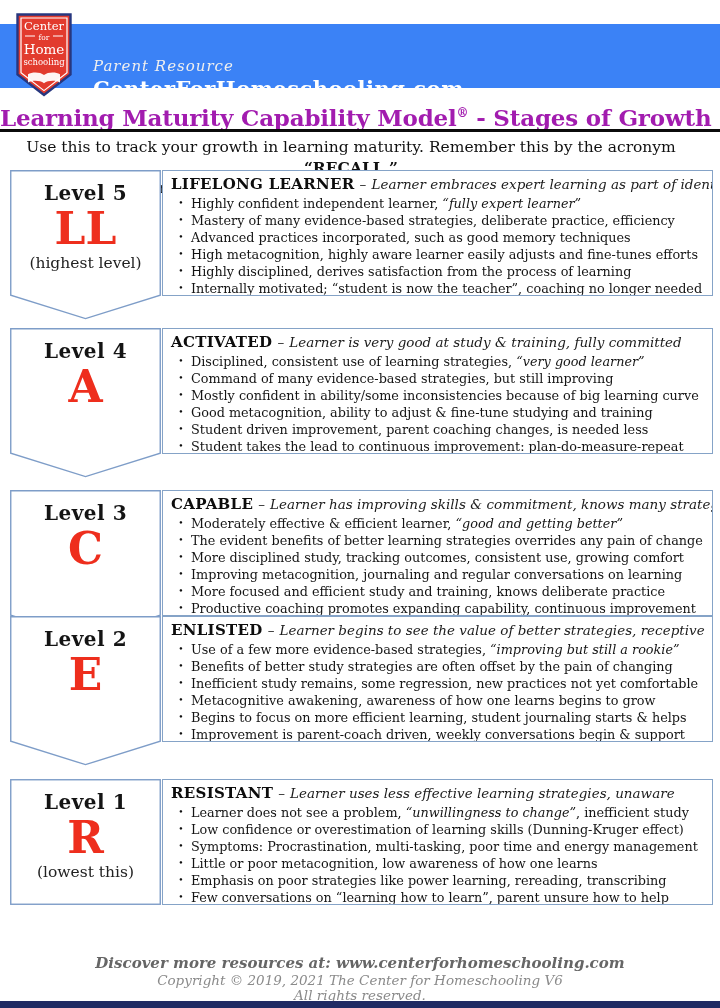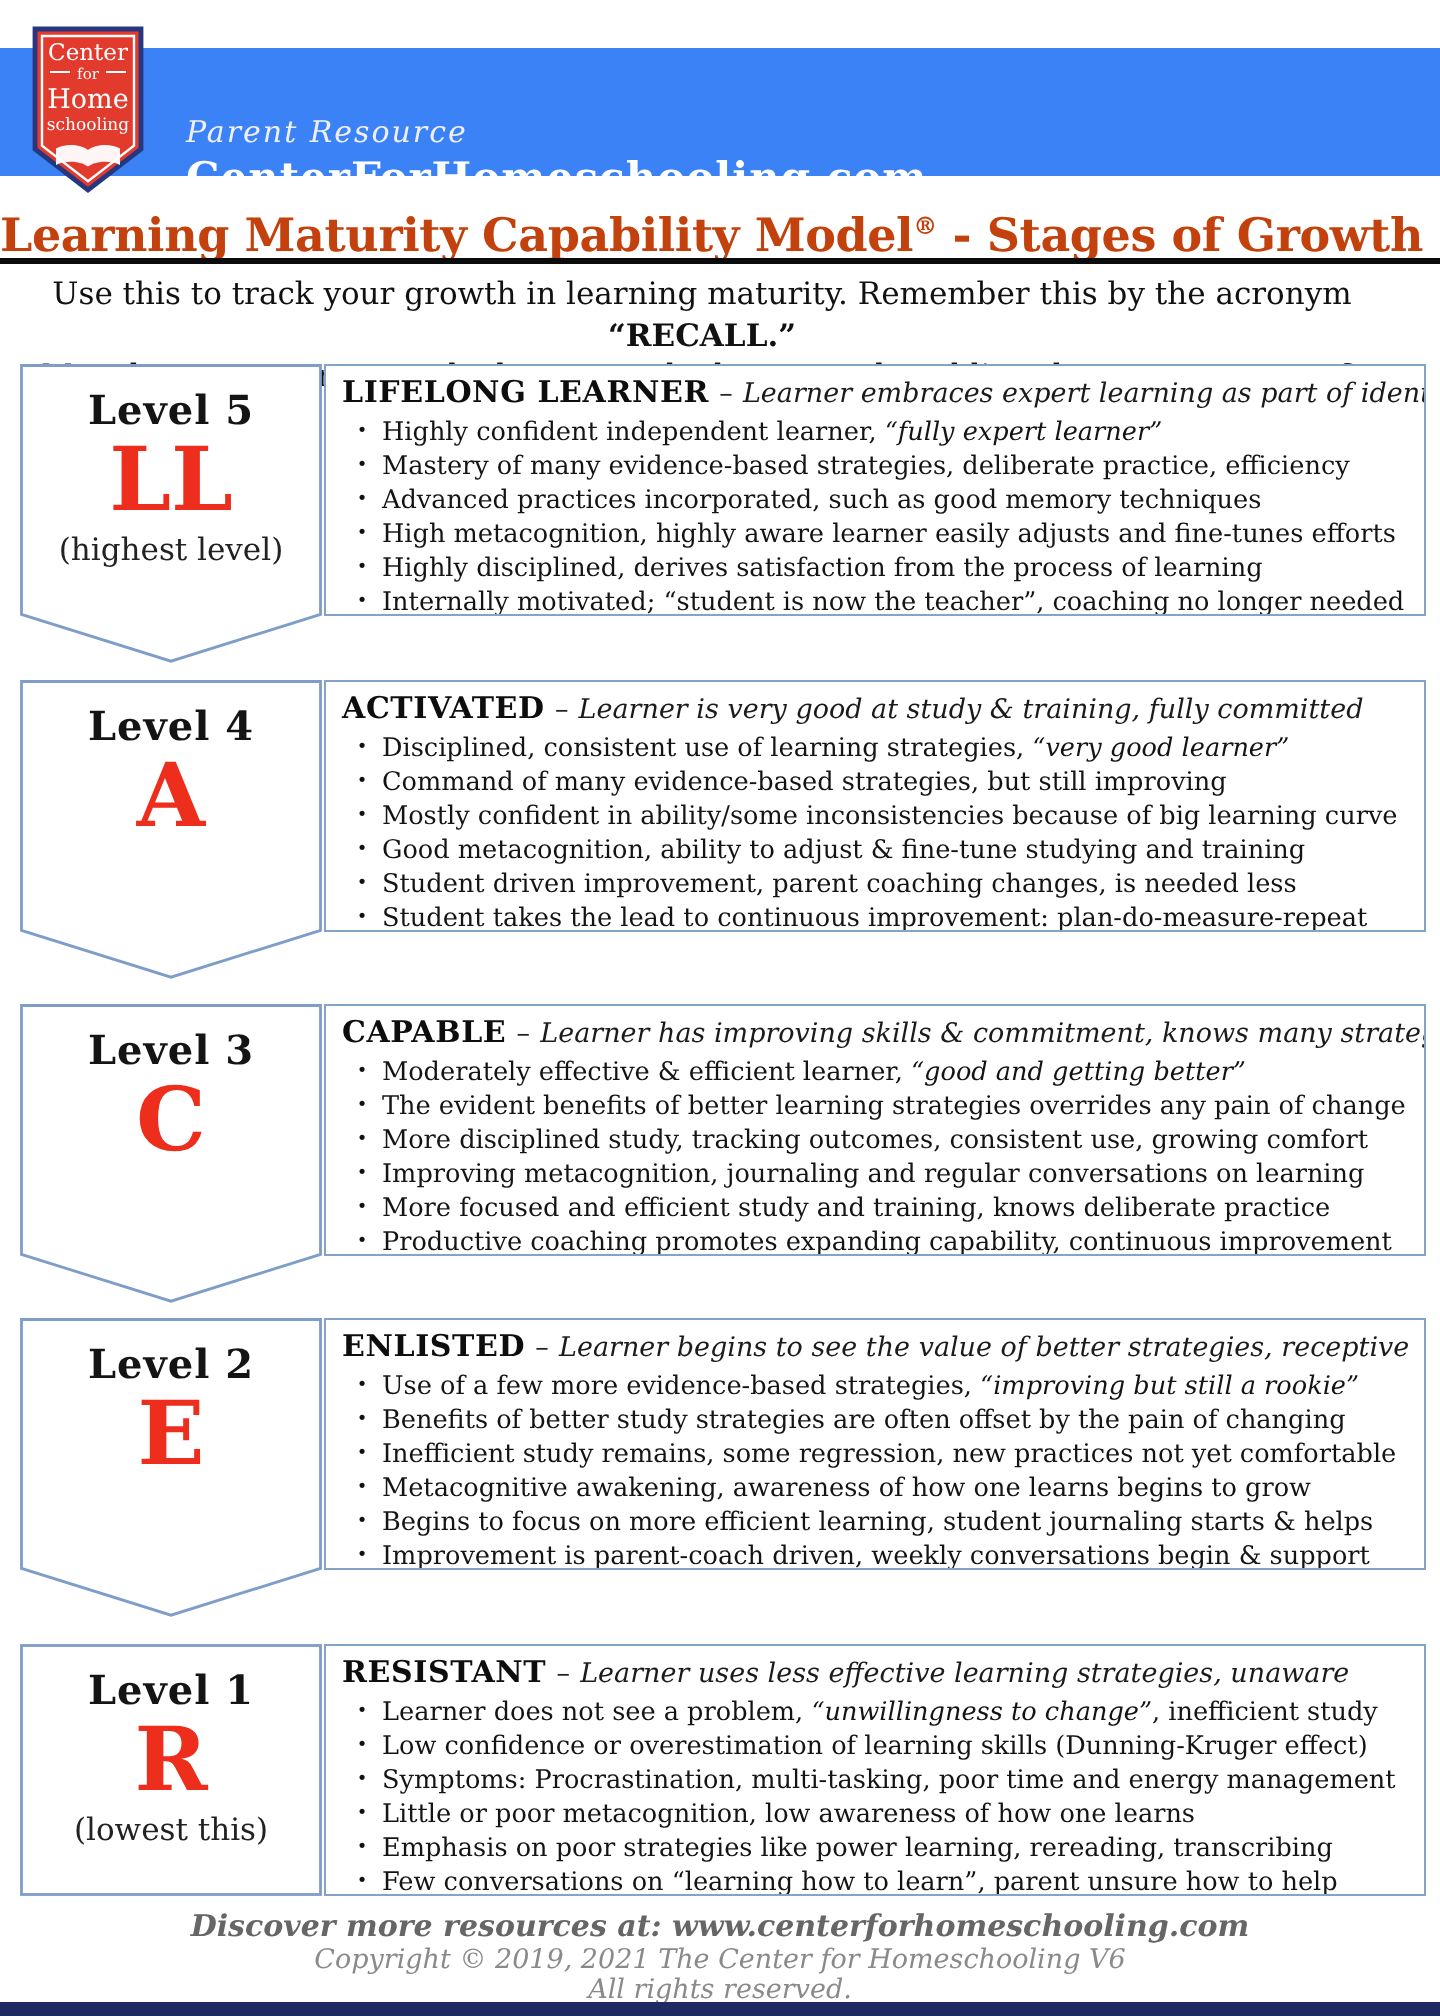--- a/index.html
+++ b/index.html
@@ -9,30 +9,30 @@
   
   .navy-bar{position:absolute;left:0;top:24px;width:720px;height:64px;background:#3b82f6;}
   .header-text{position:absolute;left:93px;top:33px;color:#fff;}
   .hdr-tagline{font-style:italic;font-size:15px;line-height:19px;color:#efefef;letter-spacing:1px;}
   .hdr-site{font-weight:bold;font-size:21px;line-height:25px;letter-spacing:0.5px;}
   .shield{position:absolute;left:16px;top:13px;}
   .shield text{fill:#fff;font-family:"DejaVu Serif",serif;text-anchor:middle;}
 
   
   .title-row{position:absolute;left:0;top:99px;width:584px;text-align:center;white-space:nowrap;
-             font-weight:bold;font-size:23px;line-height:29px;color:#c2410c;letter-spacing:-0.2px;}
+             font-weight:bold;font-size:23px;line-height:29px;color:#a21caf;letter-spacing:-0.2px;}
   .title-row sup{font-size:12px;}
   .black-rule{position:absolute;left:0;top:129px;width:720px;height:3px;background:#0b0b0b;}
 
   
   .intro{position:absolute;left:0;top:137px;width:702px;text-align:center;
          font-size:15.5px;line-height:20.5px;color:#111;}
 
   
-  .levels{position:absolute;left:10px;top:182px;width:587px;}
+  .levels{position:absolute;left:10px;top:170px;width:587px;}
   .level-row{position:relative;height:126px;}
   .marker{position:absolute;left:0;top:0;}
   .marker-content{position:absolute;left:0;top:0;width:151px;height:126px;
                   display:flex;flex-direction:column;align-items:center;padding-top:12px;box-sizing:border-box;}
   .level-label{font-weight:bold;font-size:20px;line-height:22px;color:#141414;letter-spacing:0.5px;}
   .level-letter{font-weight:bold;font-size:44px;line-height:47px;color:#ee2e1d;margin-top:1px;}
   .level-note{font-size:15.5px;line-height:18px;color:#222;margin-top:2px;}
   .level-box{margin-left:152px;width:551px;height:126px;box-sizing:border-box;
              border:1px solid #85a3c7;padding:3px 4px 0 8px;overflow:hidden;background:#fff;}
   .level-heading{line-height:20px;white-space:nowrap;}
@@ -156,21 +156,21 @@
               <span class="dot">•</span>
               <span class="btxt rich">Student driven improvement, parent coaching changes, is needed less</span>
             </li>
             <li>
               <span class="dot">•</span>
               <span class="btxt rich">Student takes the lead to continuous improvement: plan-do-measure-repeat</span>
             </li>
           </ul>
     </div>
   </div>
-      <div class="level-row" style="margin-bottom: 31px;">
+      <div class="level-row" style="">
     <svg class="marker" width="151" height="150" viewBox="0 0 151 150">
           <polygon points="0.75,0.75 150.25,0.75 150.25,125.2 75.5,148.6 0.75,125.2" fill="#ffffff" stroke="#7e9dc8" stroke-width="1.4"></polygon>
         </svg>
     <div class="marker-content">
       <div class="level-label">Level 3</div>
       <div class="level-letter">C</div>
 
     </div>
     <div class="level-box">
       <div class="level-heading"><b class="hname">CAPABLE</b> <span class="hdash">–</span> <i class="htag">Learner has improving skills &amp; commitment, knows many strategies</i></div>

